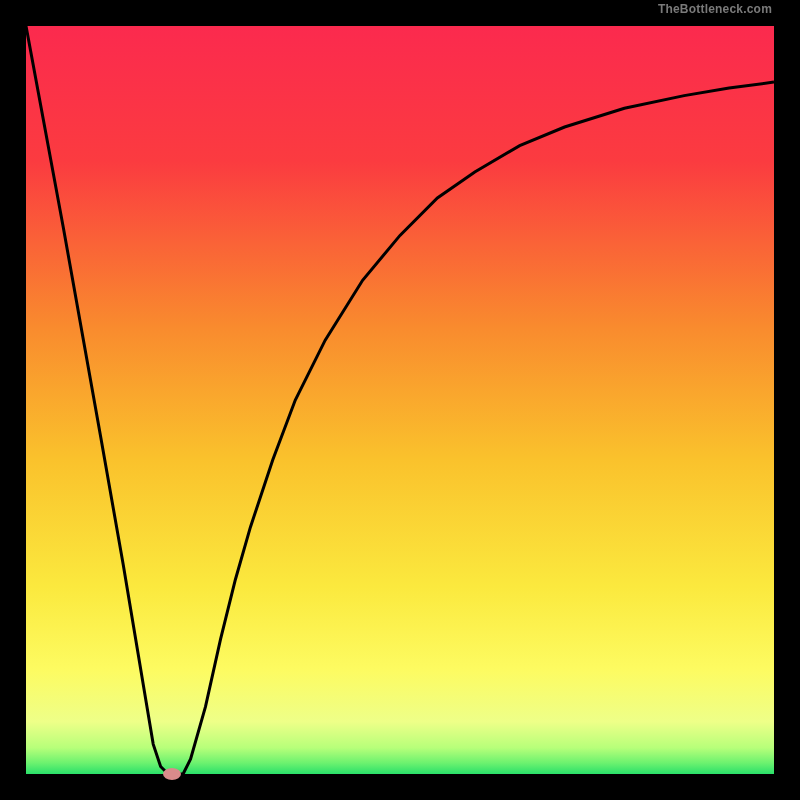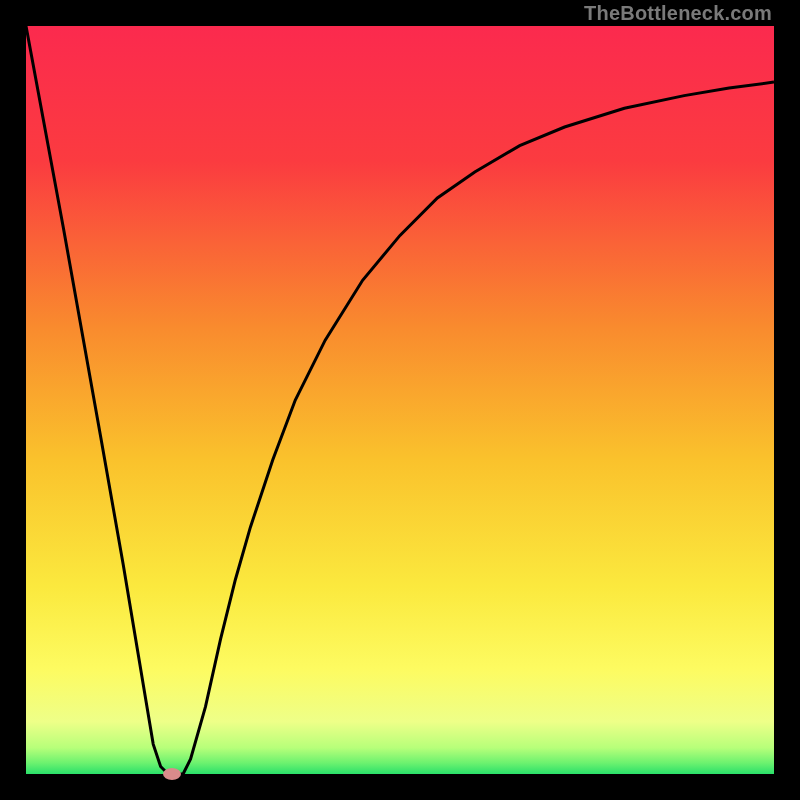--- a/index.html
+++ b/index.html
@@ -23,21 +23,21 @@
     left: 26px;
     top: 26px;
     width: 748px;
     height: 748px;
   }
   .watermark {
     position: absolute;
     top: 2px;
     right: 28px;
     font-family: Arial, Helvetica, sans-serif;
-    font-size: 20px;
+    font-size: 12px;
     font-weight: 600;
     color: #7a7a7a;
     letter-spacing: 0.2px;
   }
   .marker {
     position: absolute;
     width: 18px;
     height: 12px;
     background: #d98b8b;
     border-radius: 50%;

